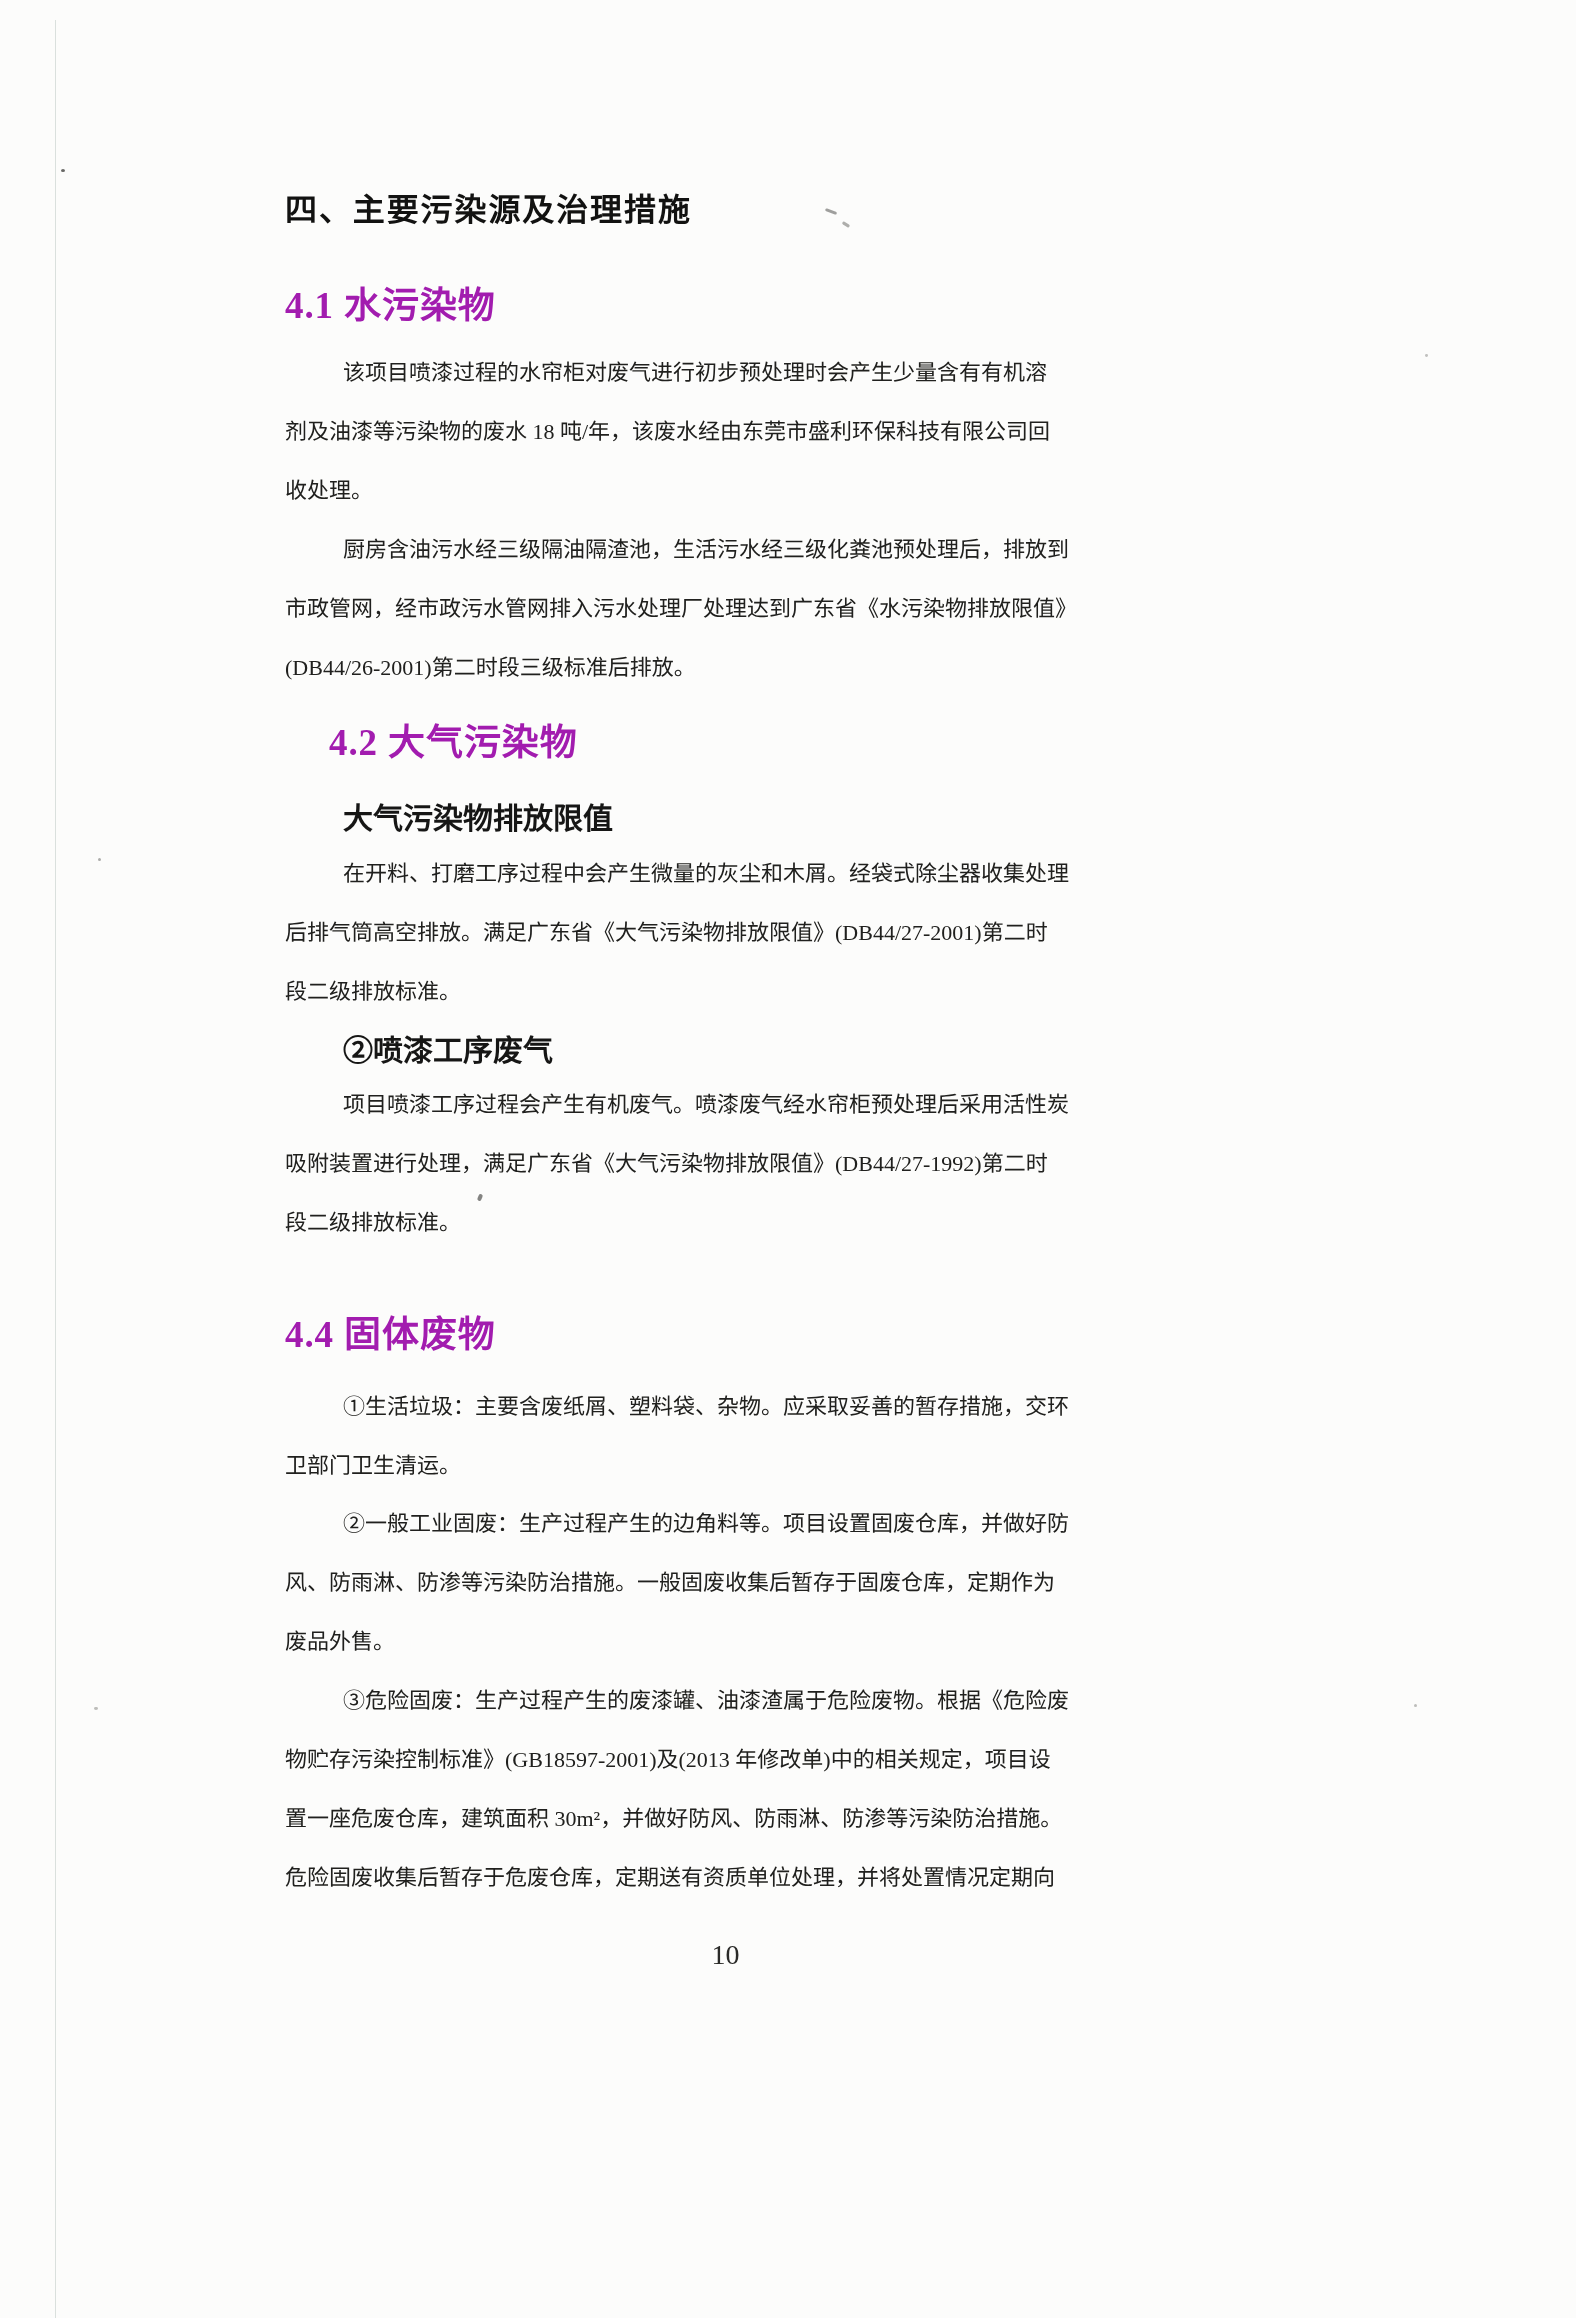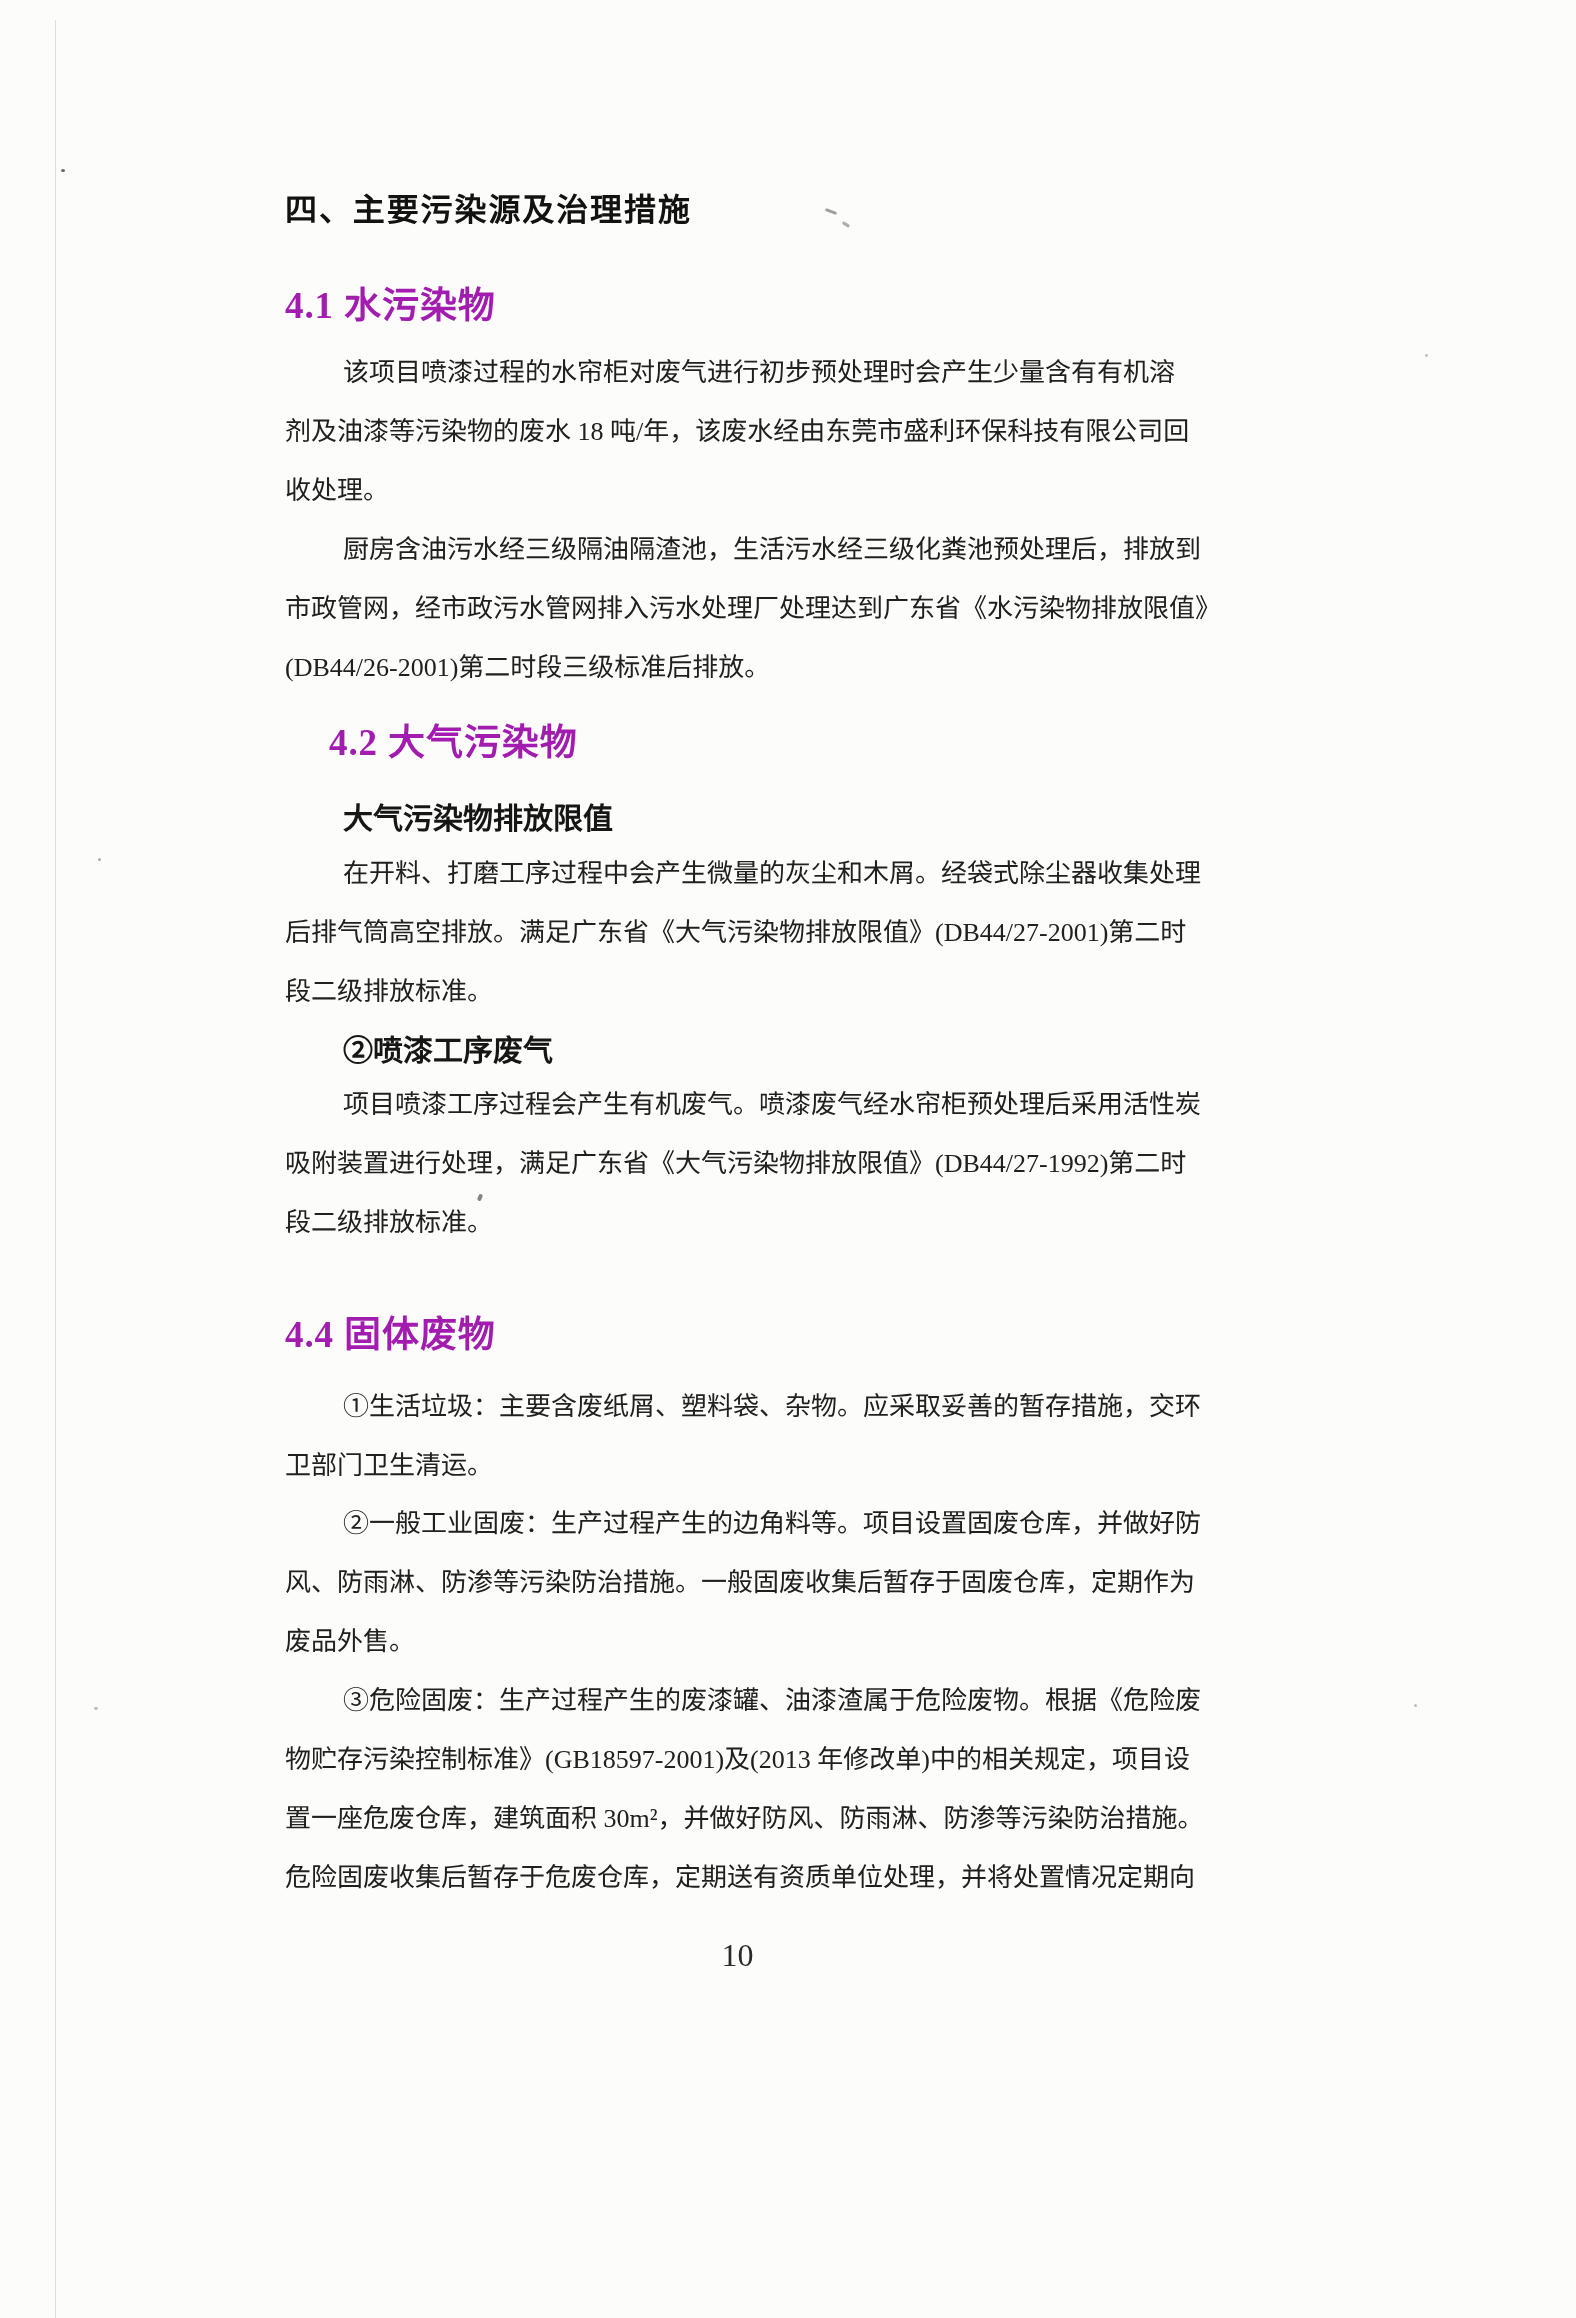--- a/index.html
+++ b/index.html
@@ -37,21 +37,21 @@
     color: #a21caf;
     letter-spacing: 0.9px;
   }
   .h-41 { top: 281px; }
   .h-42 { top: 718px; margin-left: 44px; }
   .h-44 { top: 1310px; }
   .body-para {
     position: absolute;
     left: 285px;
     width: 1113px;
-    font-size: 26px;
+    font-size: 22px;
     line-height: 59px;
     text-indent: 58px;
     white-space: pre-line;
     text-align: justify;
     color: #20201e;
   }
   .p-41-1 { top: 343px; }
   .p-41-2 { top: 520px; }
   .p-42-1 { top: 844px; }
   .p-42-2 { top: 1075px; }
@@ -65,25 +65,25 @@
     font-size: 30px;
     line-height: 59px;
     font-weight: 700;
     text-indent: 58px;
     color: #161615;
   }
   .sh-1 { top: 789px; }
   .sh-2 { top: 1021px; }
   .page-number {
     position: absolute;
-    left: 12px;
+    left: 0;
     top: 1941px;
     width: 1451px;
     text-align: center;
-    font-size: 32px;
+    font-size: 28px;
     line-height: 28px;
     color: #2a2a28;
   }
   
   .scan-line-left {
     position: absolute;
     left: 55px;
     top: 19.5px;
     width: 1.4px;
     height: 2560px;

